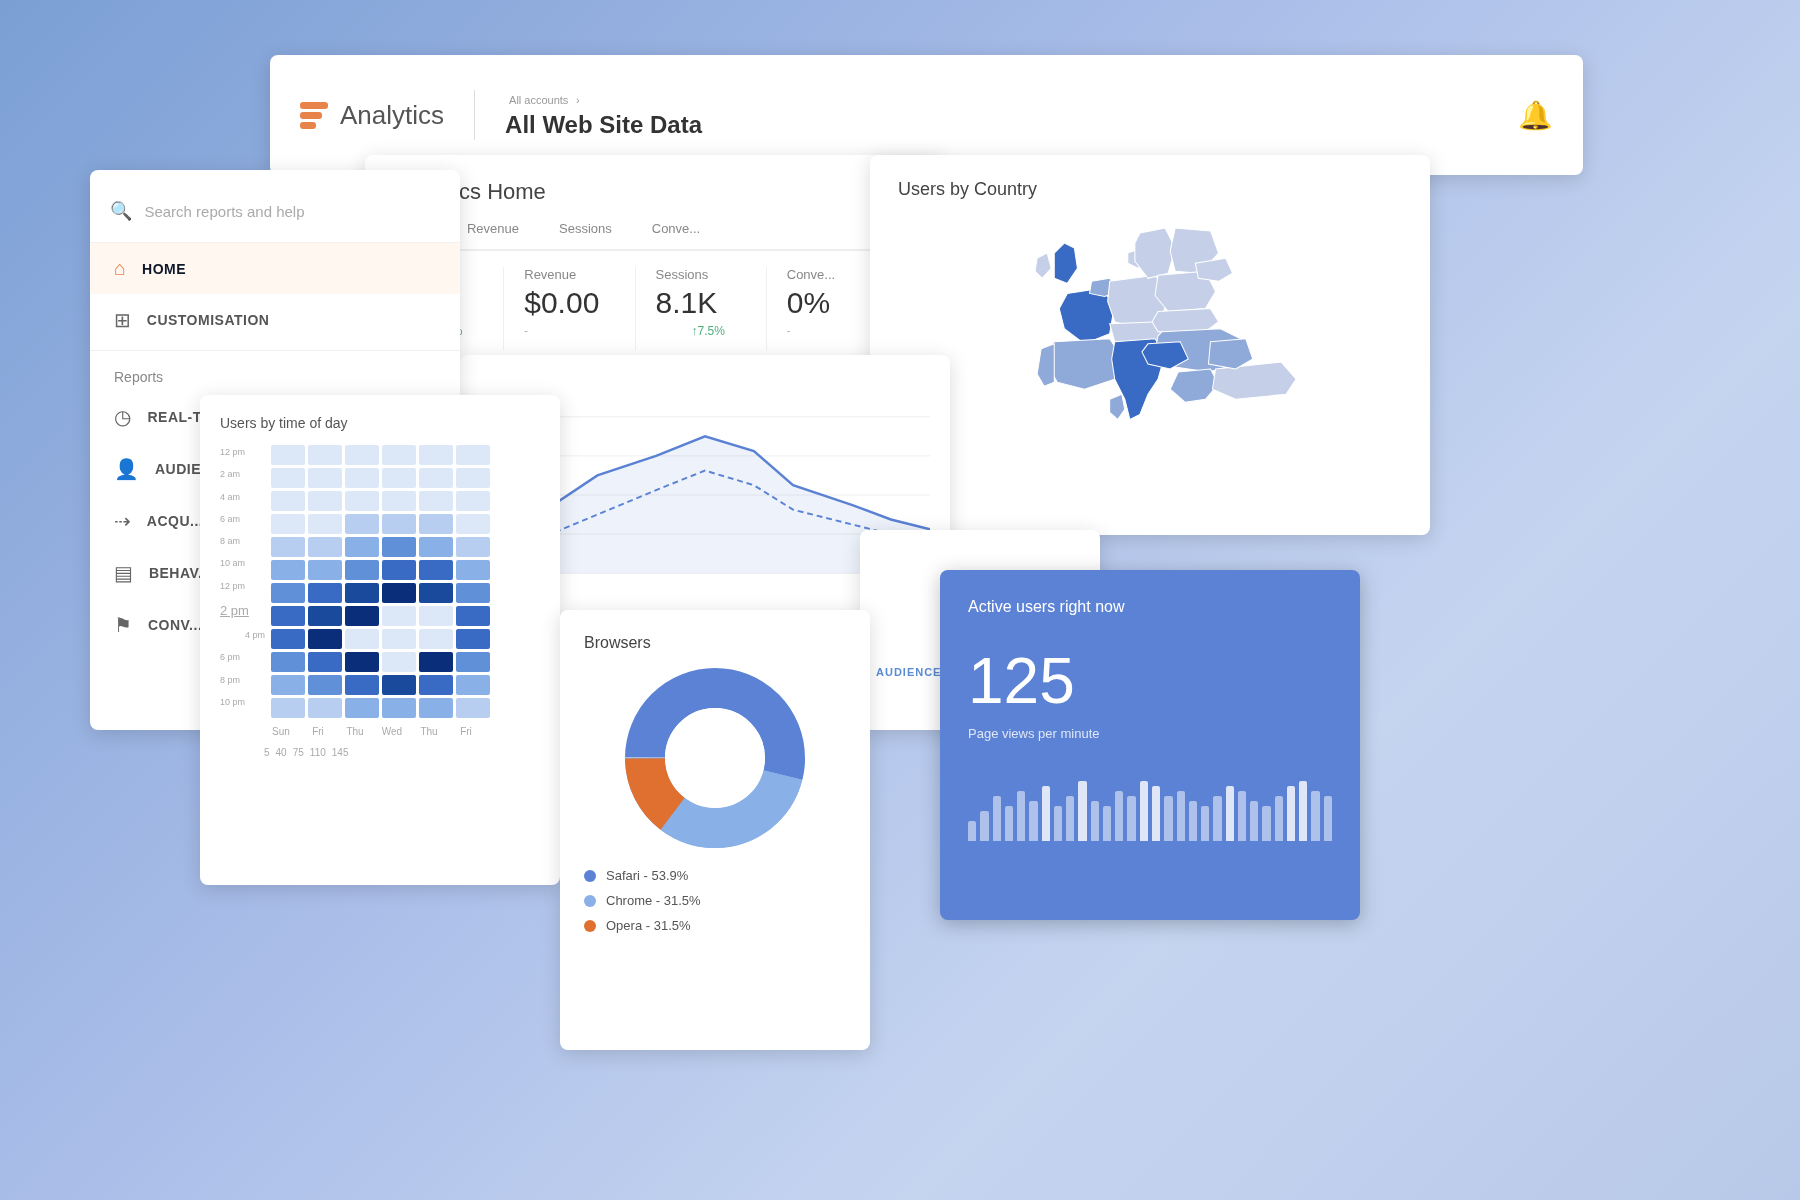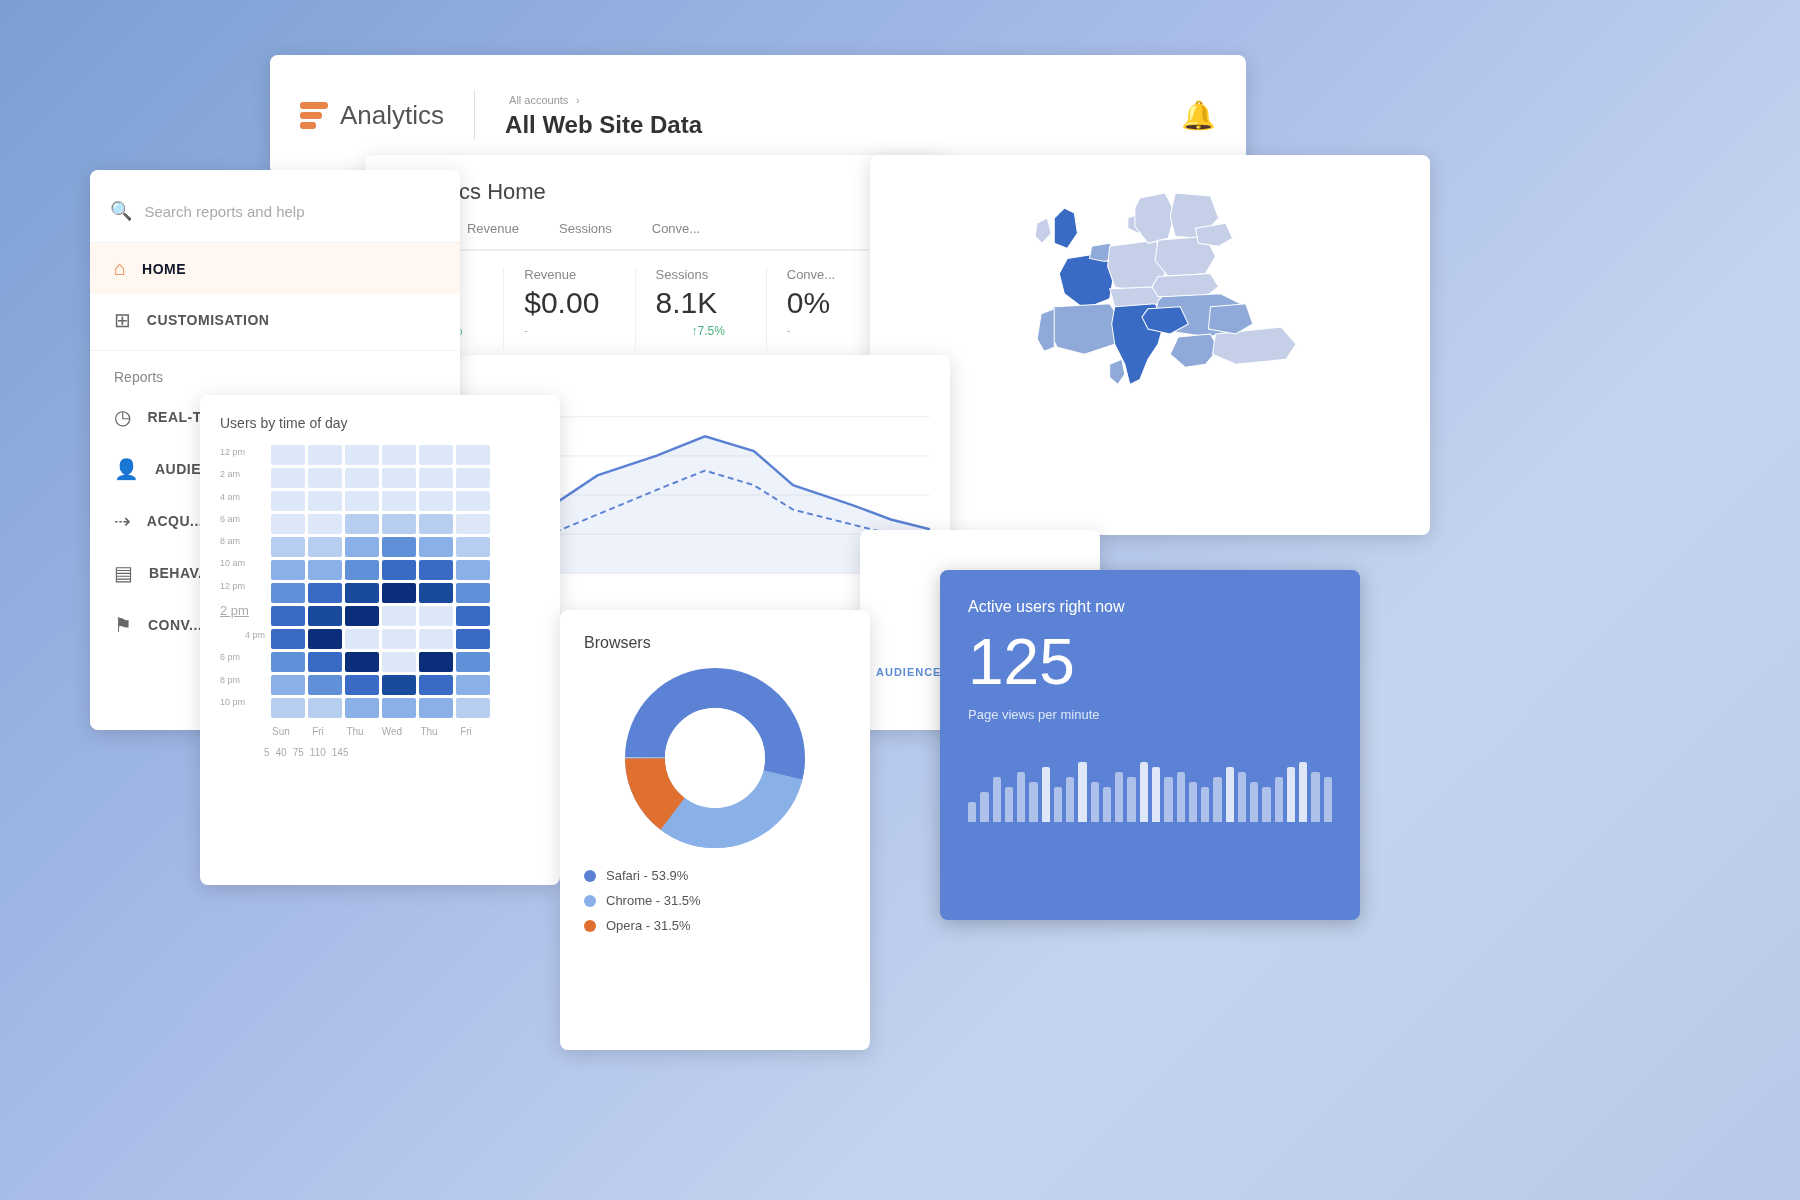--- a/index.html
+++ b/index.html
@@ -10,21 +10,21 @@
       font-family: 'Arial', sans-serif;
       overflow: hidden;
       position: relative;
     }
 
     
     .top-bar-card {
       position: absolute;
       top: 55px;
       left: 270px;
-      width: 976px;
+      width: 1313px;
       height: 120px;
       background: white;
       border-radius: 8px;
       box-shadow: 0 4px 20px rgba(0,0,0,0.15);
       display: flex;
       align-items: center;
       padding: 0 30px;
       z-index: 1;
     }
     .top-bar-logo {
@@ -340,21 +340,21 @@
       background: #5b82d4;
       border-radius: 8px;
       box-shadow: 0 4px 20px rgba(0,0,0,0.25);
       padding: 28px;
       z-index: 4;
     }
     .active-users-title {
       font-size: 16px;
       color: white;
       font-weight: 400;
-      margin-bottom: 9px;
+      margin-bottom: 28px;
     }
     .active-users-count {
       font-size: 64px;
       color: white;
       font-weight: 300;
       margin-bottom: 8px;
     }
     .active-users-sub {
       font-size: 13px;
       color: rgba(255,255,255,0.8);
@@ -454,20 +454,21 @@
     </div>
     <div class="metric-col">
       <div class="metric-label-small">Conve...</div>
       <div class="metric-value-big">0%</div>
       <div class="metric-sub">-</div>
     </div>
   </div>
 </div>
 
 <div class="country-card">
+  <div class="country-title">Users by Country</div>
   <svg class="map-svg" viewBox="0 0 500 280">
 
     <g fill="#c5d0e8" stroke="white" stroke-width="1">
 
       <path d="M 155,30 L 165,20 L 175,25 L 178,45 L 168,60 L 155,55 Z" fill="#3a6bc4"></path>
 
       <path d="M 138,35 L 148,30 L 152,45 L 143,55 L 136,48 Z" fill="#c5d0e8"></path>
 
       <path d="M 168,70 L 200,65 L 215,80 L 210,110 L 185,120 L 165,105 L 160,85 Z" fill="#3a6bc4"></path>
 

